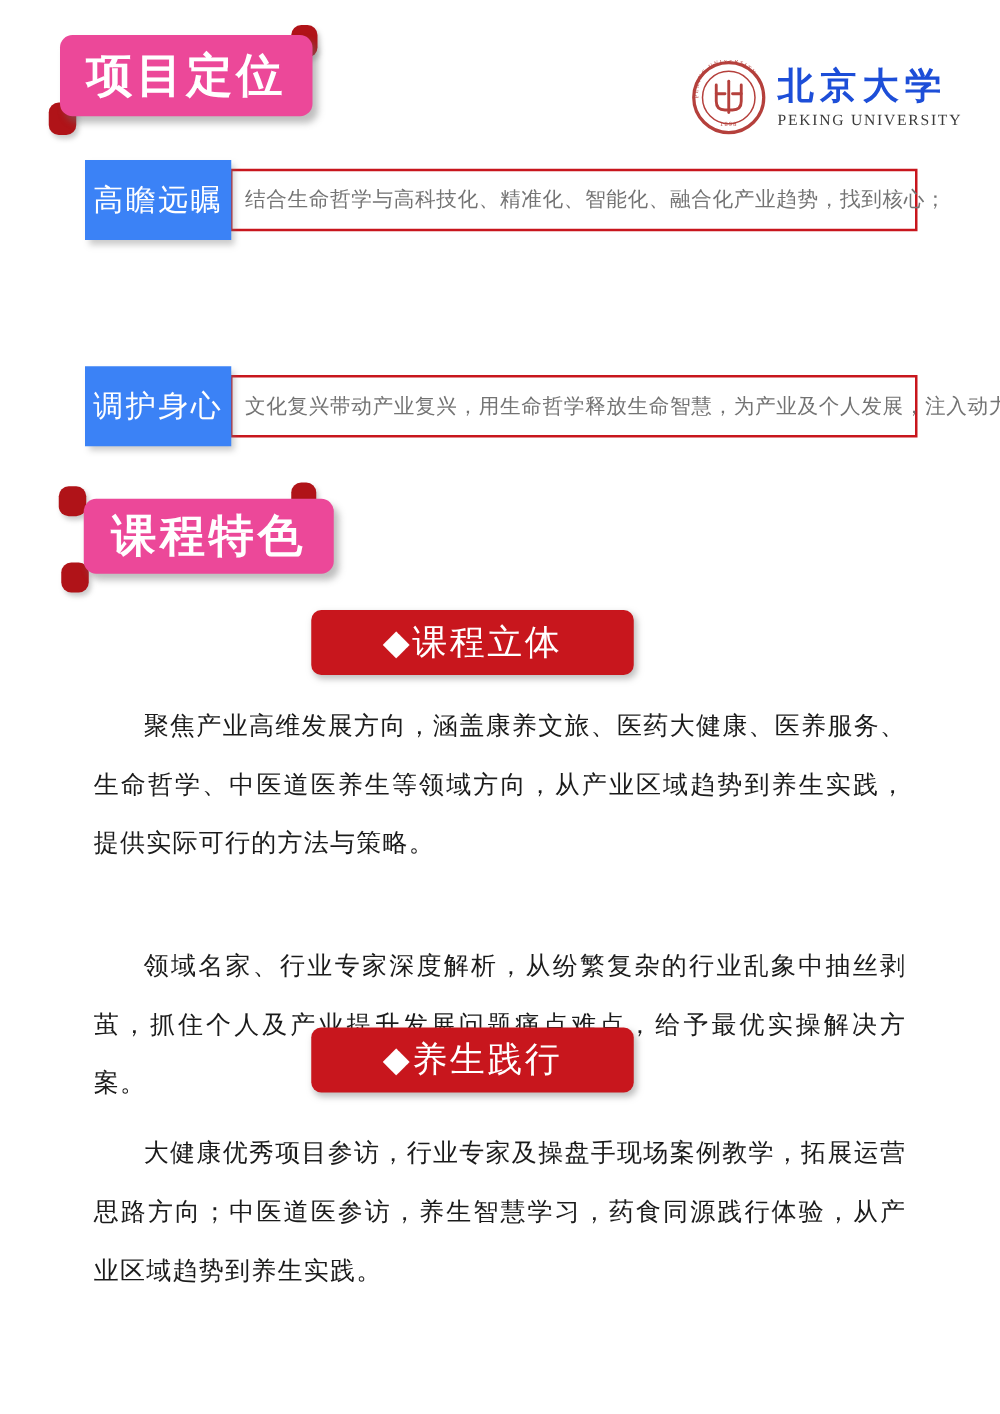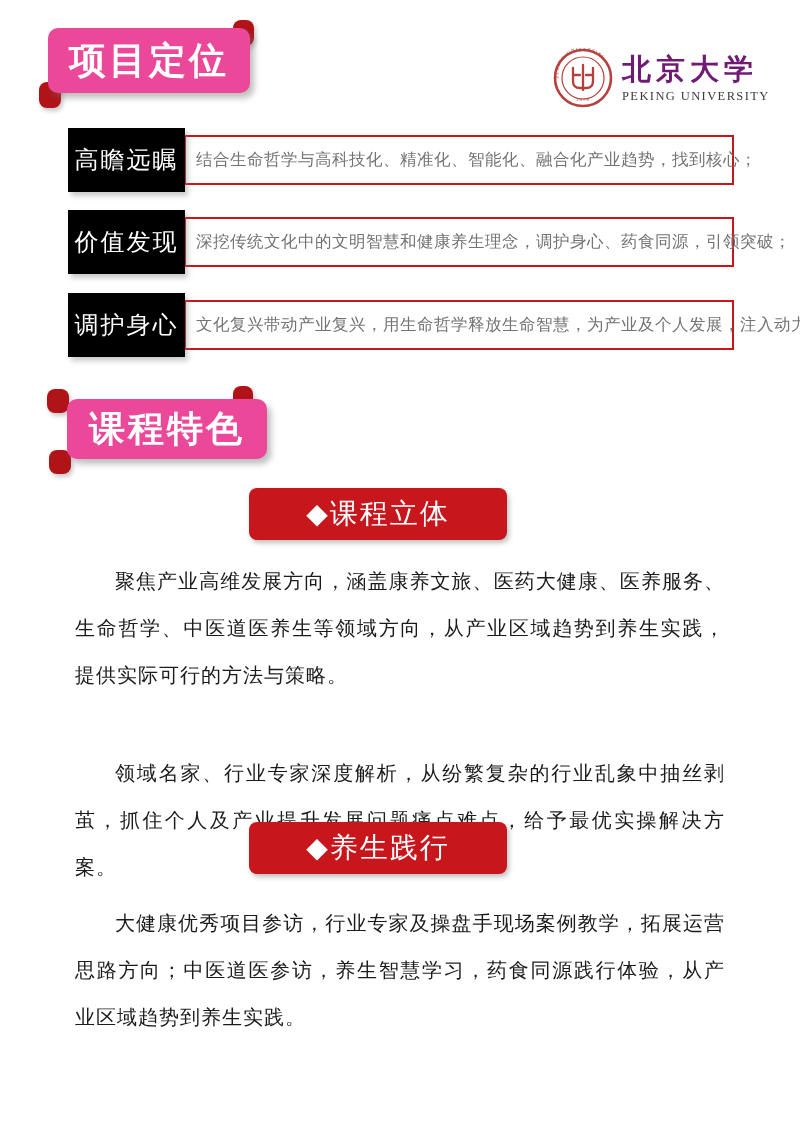--- a/index.html
+++ b/index.html
@@ -39,36 +39,36 @@
   .ribbon1-tab-bl { left: 39px;  top: 82px; width: 22px; height: 26px; }
   .ribbon2-body { left: 67px; top: 399px; width: 200px; height: 60px; font-size: 36px; letter-spacing: 3px; }
   .ribbon2-tab-tl { left: 47px;  top: 389px; width: 22px; height: 24px; }
   .ribbon2-tab-tr { left: 233px; top: 386px; width: 20px; height: 26px; }
   .ribbon2-tab-bl { left: 49px;  top: 450px; width: 22px; height: 24px; }
 
   
   .logo { position: absolute; left: 553px; top: 48px; display: flex; align-items: center; }
   .logo-text { display: flex; flex-direction: column; margin-left: 9px; }
   .logo-cn {
-    font-size: 29px; color: #701a75; font-weight: 700; letter-spacing: 5px;
+    font-size: 29px; color: #1d4ed8; font-weight: 700; letter-spacing: 5px;
     line-height: 34px; white-space: nowrap;
   }
   .logo-en {
     font-size: 12.5px; color: #3b3b3b; letter-spacing: 1.4px; margin-top: 3px;
     white-space: nowrap;
   }
 
   
   .info-row { position: absolute; left: 0; width: 800px; height: 64px; }
   .row-1 { top: 128px; }
   .row-2 { top: 210px; }
   .row-3 { top: 293px; }
   .info-label {
     position: absolute; left: 68px; top: 0; width: 117px; height: 64px;
-    background: #000000; color: #ffffff;
+    background: #3b82f6; color: #ffffff;
     display: flex; align-items: center; justify-content: center;
     font-size: 24px; letter-spacing: 2px;
     box-shadow: 3px 4px 5px rgba(125,125,125,0.4);
     z-index: 2;
   }
   .info-box {
     position: absolute; left: 184px; top: 7px; width: 536px; height: 46px;
     border: 2px solid #c8161d; background: #ffffff;
     display: flex; align-items: center;
     padding-left: 10px;
@@ -129,24 +129,20 @@
     <div class="logo-text">
       <span class="logo-cn">北京大学</span>
       <span class="logo-en">PEKING UNIVERSITY</span>
     </div>
   </div>
 
   <div class="info-row row-1">
     <div class="info-label">高瞻远瞩</div>
     <div class="info-box">结合生命哲学与高科技化、精准化、智能化、融合化产业趋势，找到核心；</div>
   </div>
-  <div class="info-row row-2">
-    <div class="info-label">价值发现</div>
-    <div class="info-box">深挖传统文化中的文明智慧和健康养生理念，调护身心、药食同源，引领突破；</div>
-  </div>
   <div class="info-row row-3">
     <div class="info-label">调护身心</div>
     <div class="info-box">文化复兴带动产业复兴，用生命哲学释放生命智慧，为产业及个人发展，注入动力。</div>
   </div>
 
   <div class="ribbon-tab ribbon2-tab-tl"></div>
   <div class="ribbon-tab ribbon2-tab-tr"></div>
   <div class="ribbon-tab ribbon2-tab-bl"></div>
   <div class="ribbon-body ribbon2-body">
     <span>课程特色</span>

